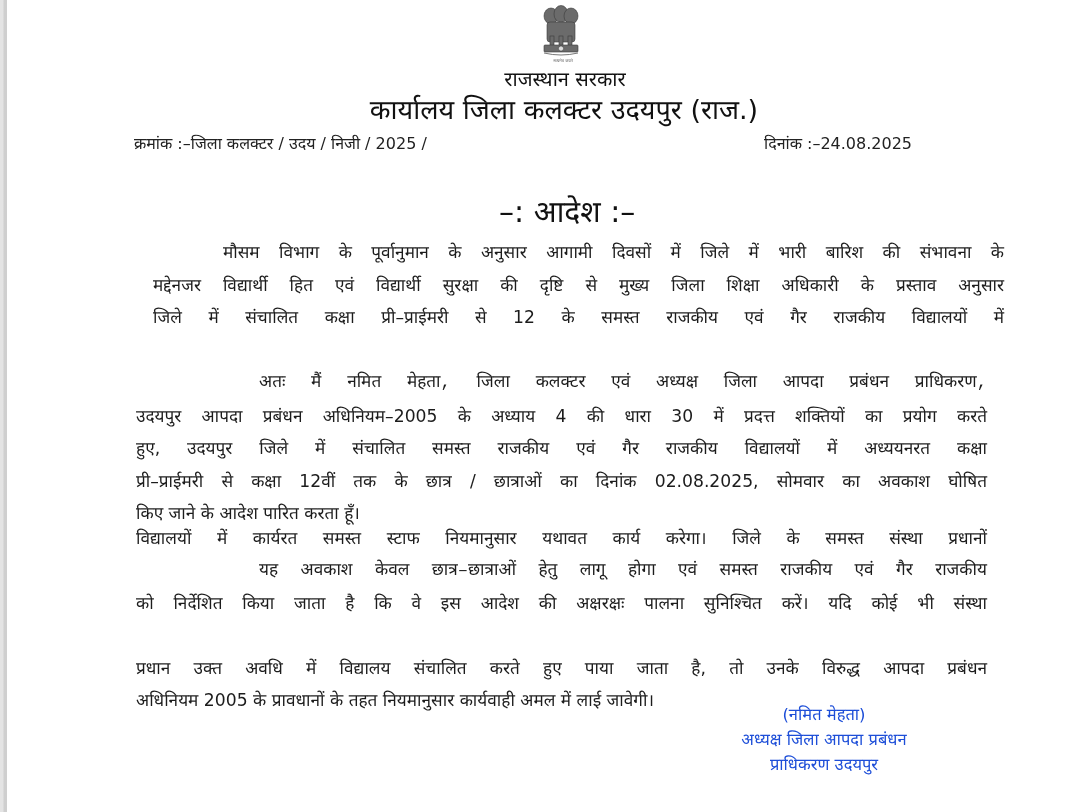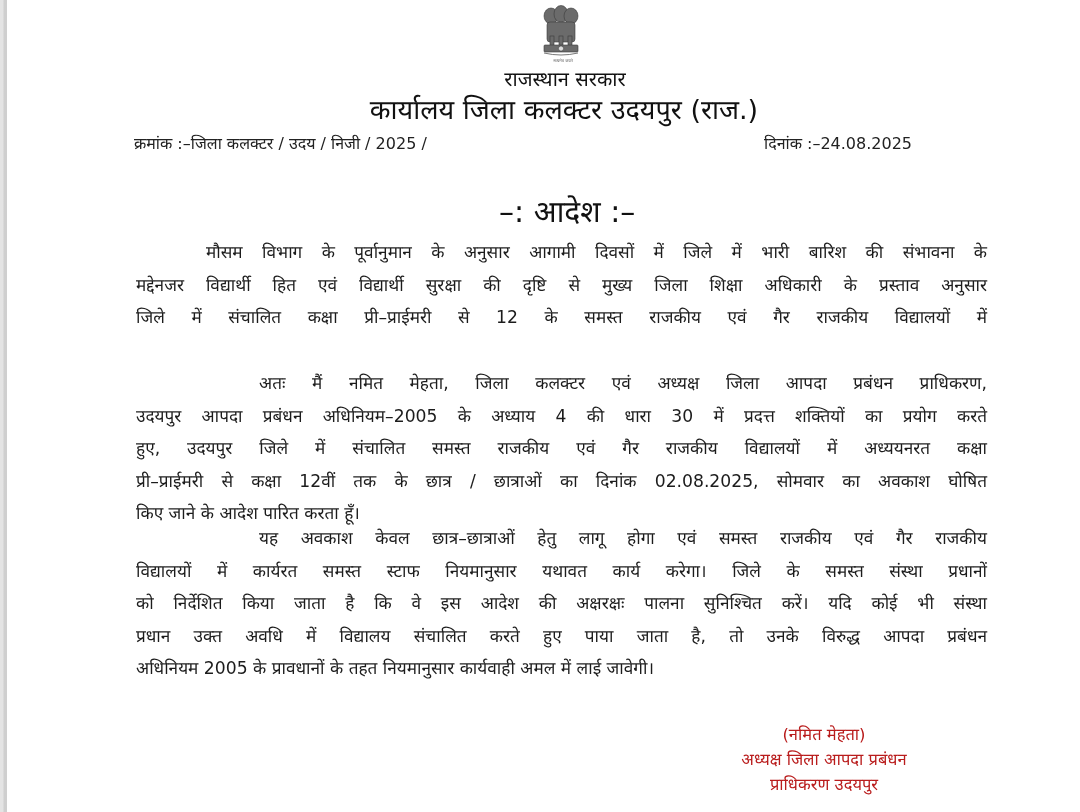--- a/index.html
+++ b/index.html
@@ -61,25 +61,25 @@
     .body-text .ln {
       display: block;
       height: 32.5px;
       line-height: 32.5px;
       text-align: justify;
       text-align-last: justify;
       white-space: nowrap;
       overflow: visible;
     }
     .body-text .ln.indent { padding-left: 70px; }
-    .body-text .ln.indent2 { padding-left: 123px; }
+    .body-text .ln.indent2 { padding-left: 123px; font-family: Liberation Mono, monospace; }
     .body-text .ln.last { text-align-last: left; }
     .sig {
       position: absolute; left: 690px; top: 702px; width: 230px;
-      text-align: center; font-size: 16.5px; line-height: 25px; color: #b91c1c; margin-top: 20px;
+      text-align: center; font-size: 16.5px; line-height: 25px; color: #1d4ed8;
     }
   </style>
 </head>
 <body>
 
 <div class="edge-left"></div>
 <div class="edge-right"></div>
 
 <div class="page">
 
@@ -104,39 +104,39 @@
   <div class="emblem-caption">सत्यमेव जयते</div>
 
   <div class="gov-name">राजस्थान सरकार</div>
   <div class="office-name">कार्यालय जिला कलक्टर उदयपुर (राज.)</div>
 
   <div class="ref-line">क्रमांक :–जिला कलक्टर / उदय / निजी / 2025 /</div>
   <div class="date-line">दिनांक :–24.08.2025</div>
 
   <div class="order-title">–: आदेश :–</div>
 
-  <div class="body-text" style="top:236px;">
+  <div class="body-text" style="top:236px;margin-left:17px;">
     <span class="ln indent" style="white-space: normal;">मौसम विभाग के पूर्वानुमान के अनुसार आगामी दिवसों में जिले में भारी बारिश की संभावना के</span>
     <span class="ln" style="white-space: normal;">मद्देनजर विद्यार्थी हित एवं विद्यार्थी सुरक्षा की दृष्टि से मुख्य जिला शिक्षा अधिकारी के प्रस्ताव अनुसार</span>
     <span class="ln" style="white-space: normal;">जिले में संचालित कक्षा प्री–प्राईमरी से 12 के समस्त राजकीय एवं गैर राजकीय विद्यालयों में</span>
   </div>
 
   <div class="body-text" style="top:367px;">
     <span class="ln indent2" style="white-space: normal;">अतः मैं नमित मेहता, जिला कलक्टर एवं अध्यक्ष जिला आपदा प्रबंधन प्राधिकरण,</span>
     <span class="ln" style="white-space: normal;">उदयपुर आपदा प्रबंधन अधिनियम–2005 के अध्याय 4 की धारा 30 में प्रदत्त शक्तियों का प्रयोग करते</span>
     <span class="ln" style="white-space: normal;">हुए, उदयपुर जिले में संचालित समस्त राजकीय एवं गैर राजकीय विद्यालयों में अध्ययनरत कक्षा</span>
     <span class="ln" style="white-space: normal;">प्री–प्राईमरी से कक्षा 12वीं तक के छात्र / छात्राओं का दिनांक 02.08.2025, सोमवार का अवकाश घोषित</span>
     <span class="ln last" style="white-space: normal;">किए जाने के आदेश पारित करता हूँ।</span>
   </div>
 
   <div class="body-text" style="top:522px;">
+    <span class="ln" style="white-space: normal;">विद्यालयों में कार्यरत समस्त स्टाफ नियमानुसार यथावत कार्य करेगा। जिले के समस्त संस्था प्रधानों</span>
     <span class="ln indent2" style="white-space: normal;">यह अवकाश केवल छात्र–छात्राओं हेतु लागू होगा एवं समस्त राजकीय एवं गैर राजकीय</span>
-    <span class="ln" style="white-space: normal;">विद्यालयों में कार्यरत समस्त स्टाफ नियमानुसार यथावत कार्य करेगा। जिले के समस्त संस्था प्रधानों</span>
     <span class="ln" style="white-space: normal;">को निर्देशित किया जाता है कि वे इस आदेश की अक्षरक्षः पालना सुनिश्चित करें। यदि कोई भी संस्था</span>
-    <span class="ln" style="white-space: normal;">प्रधान उक्त अवधि में विद्यालय संचालित करते हुए पाया जाता है, तो उनके विरुद्ध आपदा प्रबंधन</span>
+    <span class="ln" style="white-space: normal; margin-top: 32px;">प्रधान उक्त अवधि में विद्यालय संचालित करते हुए पाया जाता है, तो उनके विरुद्ध आपदा प्रबंधन</span>
     <span class="ln last" style="white-space: normal;">अधिनियम 2005 के प्रावधानों के तहत नियमानुसार कार्यवाही अमल में लाई जावेगी।</span>
   </div>
 
   <div class="sig">
     <div>(नमित मेहता)</div>
     <div>अध्यक्ष जिला आपदा प्रबंधन</div>
     <div>प्राधिकरण उदयपुर</div>
   </div>
 
 </div>

